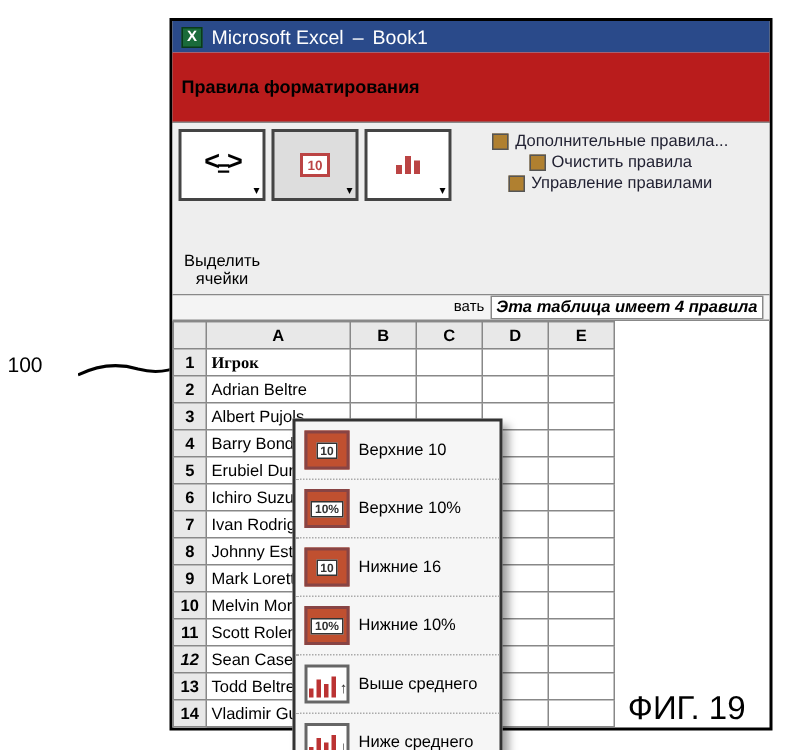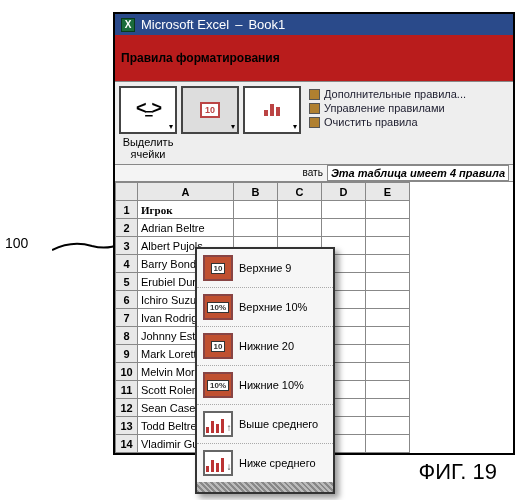--- a/index.html
+++ b/index.html
@@ -13,21 +13,21 @@
   .titlebar { background: #2a4a8a; color: #fff; padding: 3px 6px; font-size: 13px; display: flex; align-items: center; gap: 6px; }
   .titlebar .xicon { width: 14px; height: 14px; background: #1a6b3a; display: inline-flex; align-items:center; justify-content:center; color:#fff; font-weight:bold; font-size:10px; border:1px solid #0a3a1a;}
   .ribbon-title { background: #b91c1c; padding: 16px 6px; font-size: 12px; border-bottom: 1px solid #888; font-weight:bold;}
   
   .ribbon { display: flex; background: #eee; border-bottom: 1px solid #888; padding: 4px; gap: 4px; }
   .big-btn { width: 58px; height: 48px; border: 2px solid #444; background: #fff; display:flex; align-items:center; justify-content:center; position:relative; cursor:pointer;}
   .big-btn .drop { position:absolute; right:2px; bottom:1px; font-size:8px;}
   .big-btn-label { text-align:center; font-size:11px; line-height:1.1; padding-top:2px;}
   .ribbon-group { display:flex; flex-direction:column; align-items:center; }
   
-  .side-links { display:flex; flex-direction:column; gap:2px; padding: 2px 4px; flex:1;}
+  .side-links { display:flex; flex-direction:column; gap:2px; padding: 2px 4px; flex:1;align-items:center;}
   .side-link { display:flex; align-items:center; gap:4px; cursor:pointer; font-size:11px; color:#223;}
   .side-link .sq { width:11px; height:11px; background:#b08030; border:1px solid #555; }
   
   .status-strip { display:flex; justify-content:flex-end; padding:0 4px; border-bottom:1px solid #888; background:#f4f4f4;}
   .status-strip .lbl { font-size:10px; padding:2px 4px;}
   .status-strip .rules { font-style:italic; font-weight:bold; background:#fff; border:1px solid #888; padding:1px 3px;}
   .cell { border:1px solid #888; width:85px; height:18px; padding:0 3px; font-size:11px; white-space:nowrap; overflow:hidden; background:#fff;}
   .cell.hdr { font-weight:bold; background:#fff;font-family:Liberation Serif, serif;}
   table { border-collapse: collapse; }
   
@@ -70,21 +70,21 @@
     <span>Book1</span>
   </div>
   <div class="ribbon-title">Правила форматирования</div>
 
   <div class="ribbon">
     <div class="ribbon-group">
       <div class="big-btn">
         <span class="icon-compare">&lt;<sub>=</sub>&gt;</span>
         <span class="drop">▾</span>
       </div>
-      <div class="big-btn-label" style="white-space:pre-line;">Выделить
+      <div class="big-btn-label" style="white-space:pre-line;margin-top:32px;">Выделить
 ячейки</div>
     </div>
     <div class="ribbon-group">
       <div class="big-btn" style="background:#ddd;">
         <span class="icon-ten">10</span>
         <span class="drop">▾</span>
       </div>
     </div>
     <div class="ribbon-group">
       <div class="big-btn">
@@ -95,25 +95,25 @@
       </div>
     </div>
 
     <div class="side-links">
       <div class="side-link">
         <span class="sq"></span>
         <span>Дополнительные правила...</span>
       </div>
       <div class="side-link">
         <span class="sq"></span>
-        <span>Управление правилами</span>
+        <span>Очистить правила</span>
       </div>
       <div class="side-link">
         <span class="sq"></span>
-        <span>Очистить правила</span>
+        <span>Управление правилами</span>
       </div>
     </div>
   </div>
 
   <div class="status-strip">
     <span class="lbl">вать</span>
     <span class="rules">Эта таблица имеет 4 правила</span>
   </div>
 
   <div style="position:relative;">
@@ -211,21 +211,21 @@
           </tr>
           <tr>
             <td class="colhdr-cell" style="width: 22px;">11</td>
             <td class="cell col-a">Scott Rolen</td>
             <td class="cell col-rest"></td>
             <td class="cell col-rest"></td>
             <td class="cell col-rest"></td>
             <td class="cell col-rest"></td>
           </tr>
           <tr>
-            <td class="colhdr-cell" style="width: 22px;">12</td>
+            <td class="colhdr-cell" style="width: 22px; font-style: italic;">12</td>
             <td class="cell col-a">Sean Casey</td>
             <td class="cell col-rest"></td>
             <td class="cell col-rest"></td>
             <td class="cell col-rest"></td>
             <td class="cell col-rest"></td>
           </tr>
           <tr>
             <td class="colhdr-cell" style="width: 22px;">13</td>
             <td class="cell col-a">Todd Beltre</td>
             <td class="cell col-rest"></td>
@@ -243,33 +243,33 @@
           </tr>
         </tbody>
     </table>
 
     <div class="dropdown">
       <div id="dd-body">
           <div class="dd-item">
             <div class="dd-icon">
               <span class="inner">10</span>
             </div>
-            <div class="dd-label">Верхние 9</div>
+            <div class="dd-label">Верхние 10</div>
           </div>
           <div class="dd-item">
             <div class="dd-icon">
               <span class="inner">10%</span>
             </div>
             <div class="dd-label">Верхние 10%</div>
           </div>
           <div class="dd-item">
             <div class="dd-icon">
               <span class="inner">10</span>
             </div>
-            <div class="dd-label">Нижние 20</div>
+            <div class="dd-label">Нижние 16</div>
           </div>
           <div class="dd-item">
             <div class="dd-icon">
               <span class="inner">10%</span>
             </div>
             <div class="dd-label">Нижние 10%</div>
           </div>
           <div class="dd-item">
             <div class="dd-icon bars">
               <div style="display: flex; align-items: flex-end; height: 18px;">

